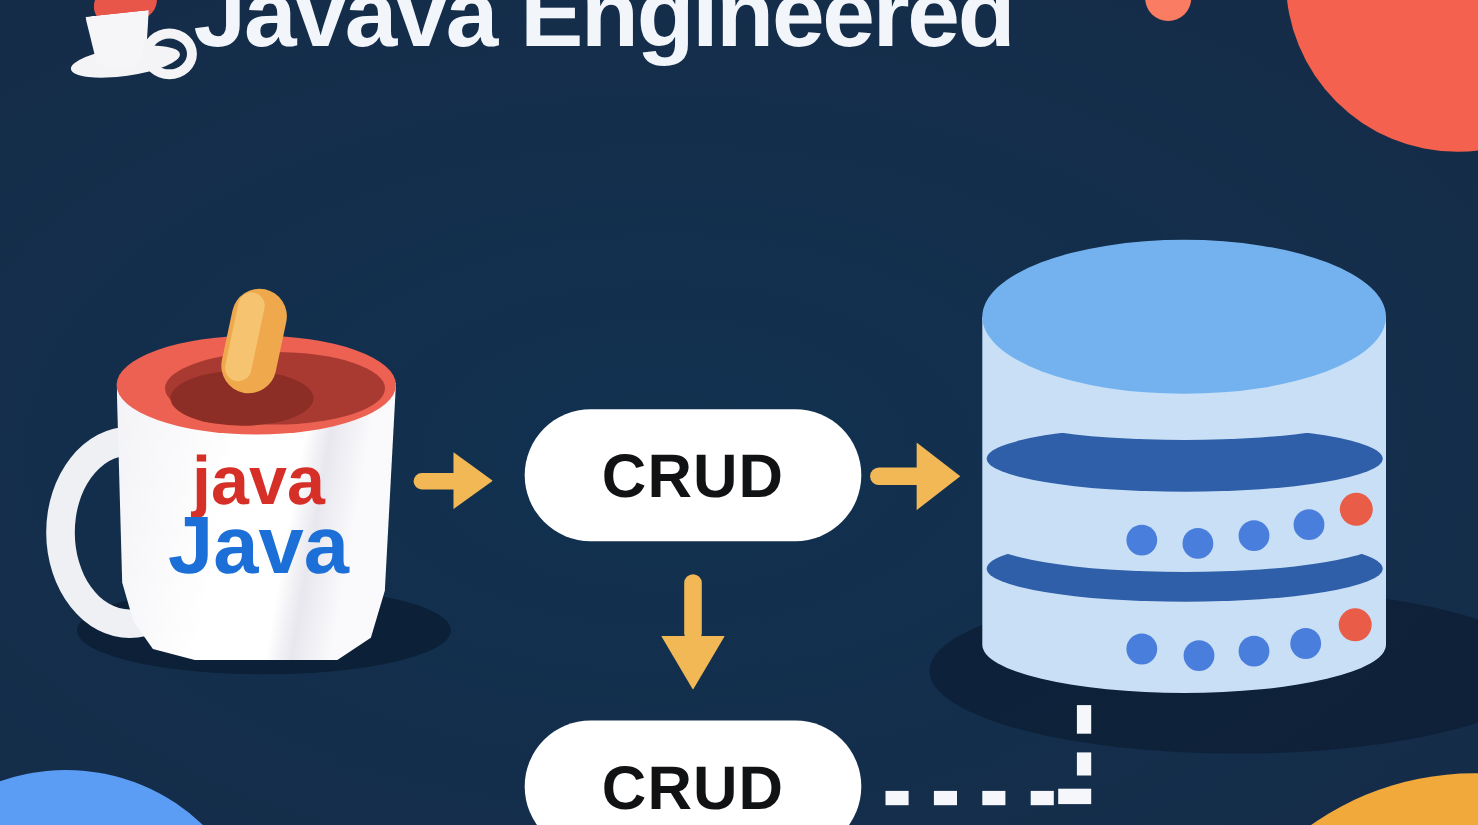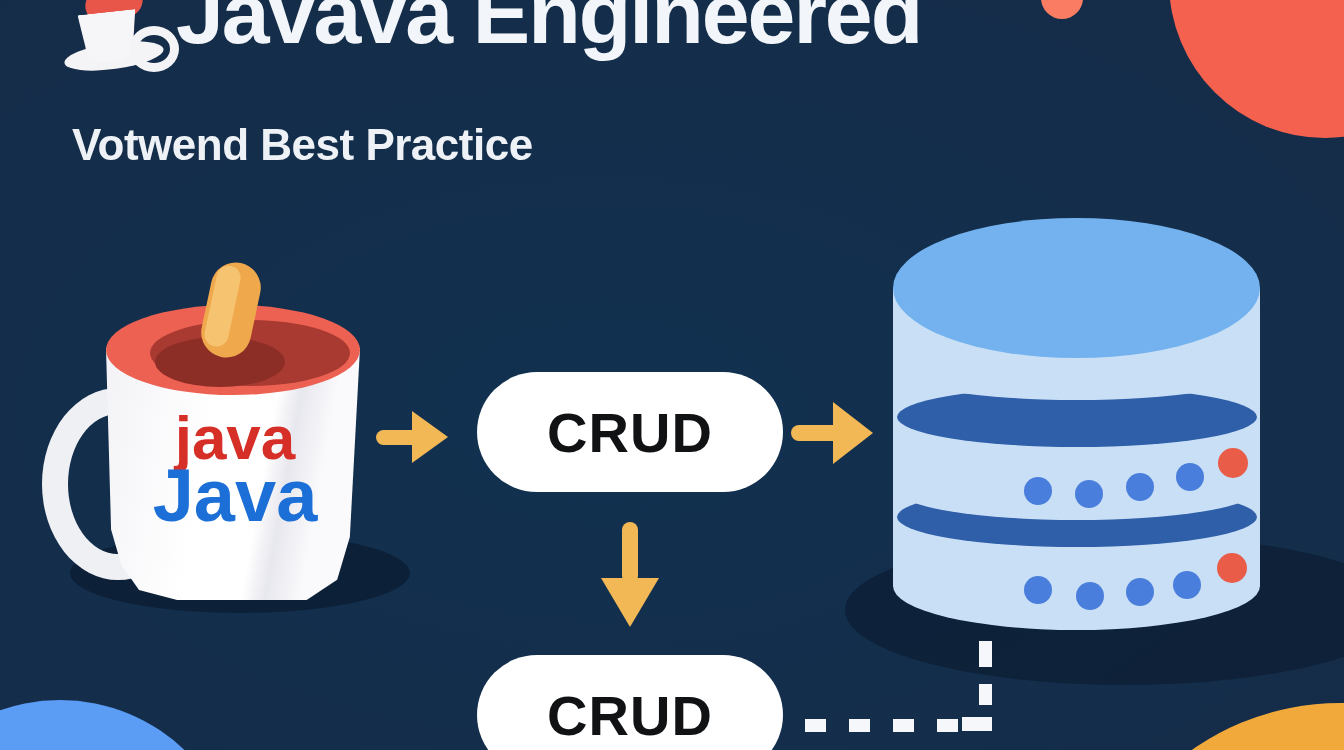--- a/index.html
+++ b/index.html
@@ -73,21 +73,20 @@
   <div class="abs circle c-botright"></div>
 
   <div>
     <div class="abs logo-steam"></div>
     <div class="abs logo-saucer"></div>
     <div class="abs logo-body"></div>
     <div class="abs logo-handle"></div>
   </div>
 
   <div class="abs title">Javava Engineered</div>
-  <div class="abs subtitle">Votwend Best Practice</div>
 
   <div>
     <div class="abs mug-shadow"></div>
     <div class="abs mug-handle"></div>
     <div class="abs mug-body"></div>
     <div class="abs mug-rim"></div>
     <div class="abs mug-rim-mid"></div>
     <div class="abs mug-rim-dark"></div>
     <div class="abs mug-steam">
       <div class="mug-steam-hi"></div>

